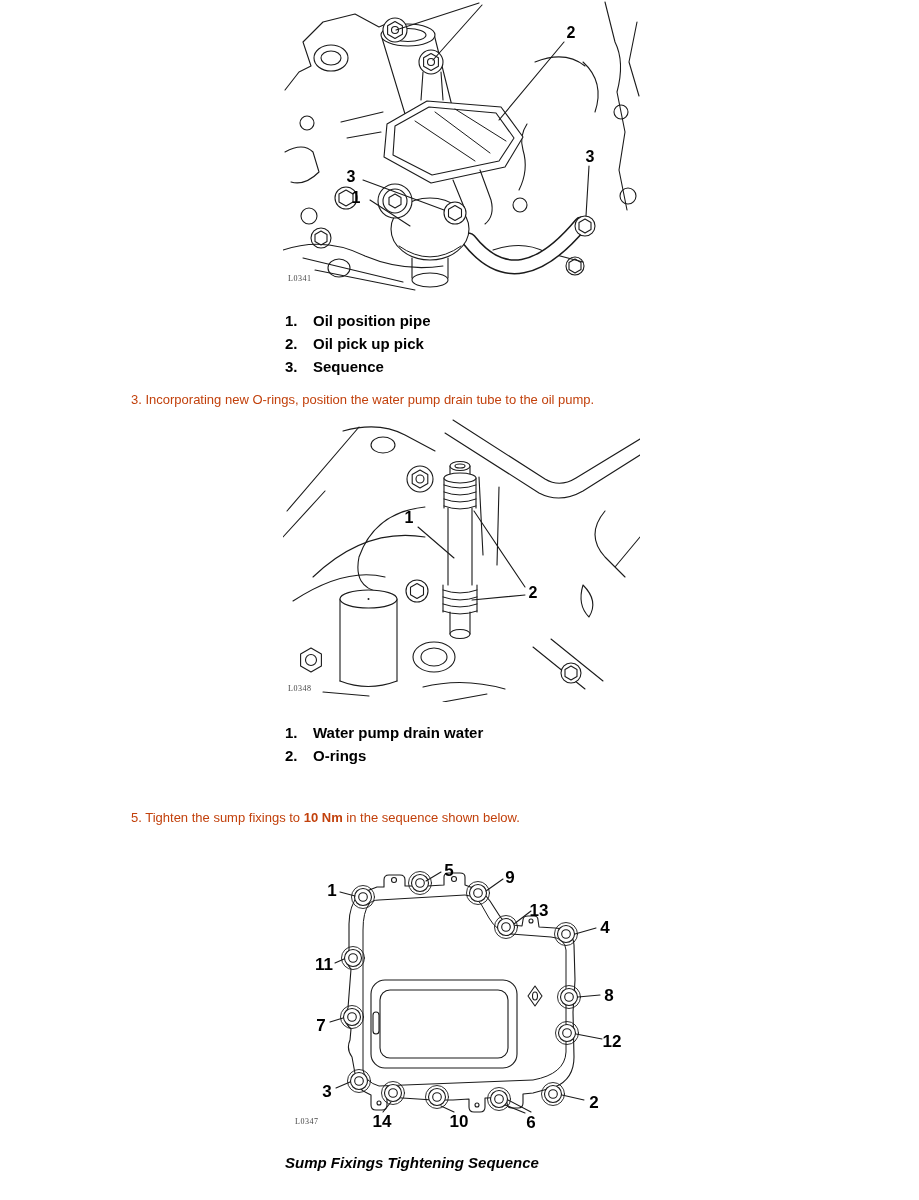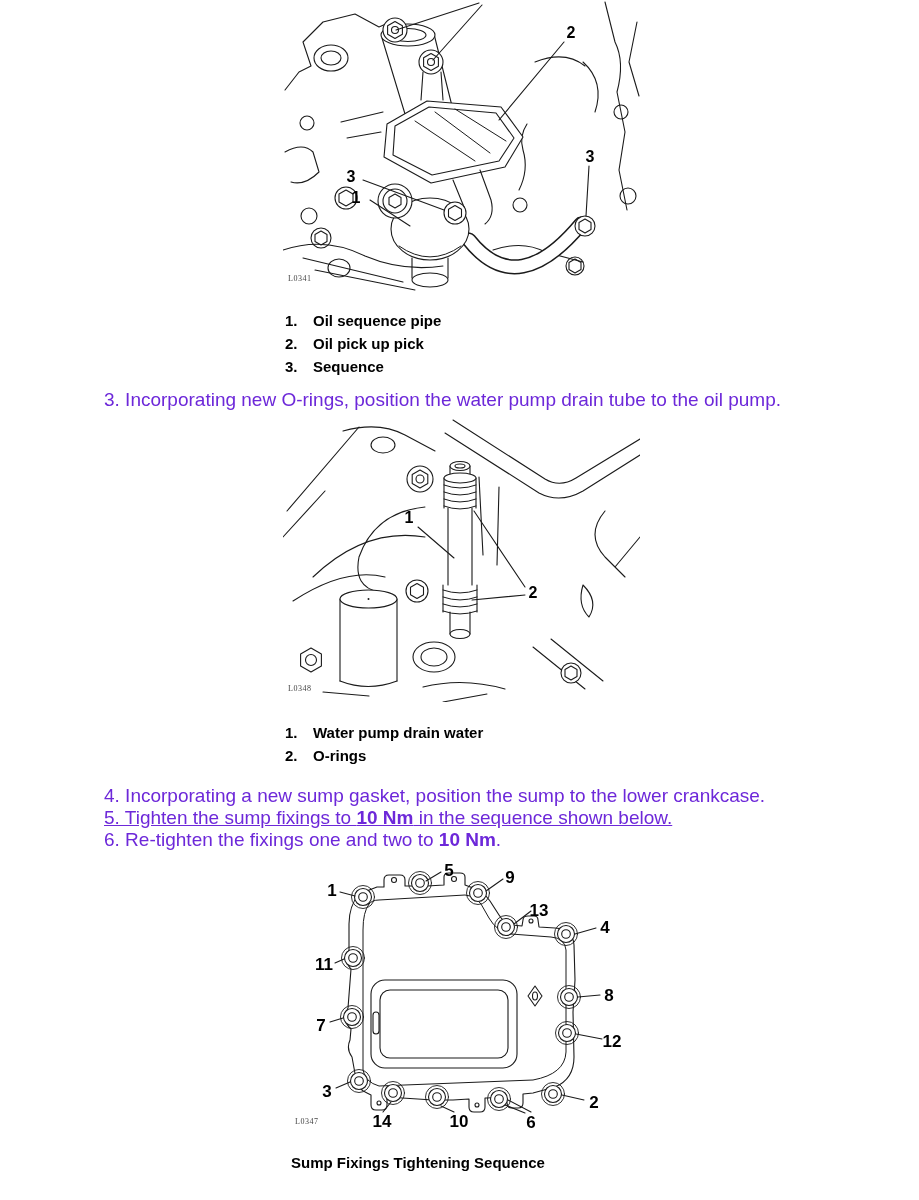--- a/index.html
+++ b/index.html
@@ -4,23 +4,23 @@
 <style>
   html,body { margin:0; padding:0; background:#ffffff; }
   .page {
     position:relative; width:919px; height:1200px; background:#ffffff;
     font-family:"Liberation Sans", sans-serif; color:#000; overflow:hidden;
   }
   .fig { position:absolute; }
   .legend { position:absolute; left:285px; font-size:15px; font-weight:bold; color:#000; }
   .legend-row { display:flex; margin-bottom:8px; line-height:15px; }
   .legend-num { width:28px; flex:0 0 28px; }
-  .step { position:absolute; left:104px; font-size:19px; color:#6d28d9; white-space:nowrap; line-height:17px; }
+  .step { position:absolute; left:131px; font-size:13px; color:#c2410c; white-space:nowrap; line-height:17px; }
   .bold { font-weight:bold; }
-  .figcaption { position:absolute; left:291px; font-size:15px; font-weight:bold; color:#000; }
+  .figcaption { position:absolute; left:285px; font-size:15px; font-weight:bold; color:#000;font-style:italic; }
   .callout { font-family:"Liberation Sans", sans-serif; font-weight:bold; font-size:16px; fill:#000; }
   .callout-lg { font-size:17px; }
   .code { font-family:"Liberation Serif", serif; font-size:8px; fill:#444; letter-spacing:0.5px; }
   svg .ln { stroke:#1b1b1b; fill:none; stroke-width:1.1; stroke-linecap:round; stroke-linejoin:round; }
 </style>
 </head>
 <body>
 
 <div class="page">
 
@@ -106,21 +106,21 @@
     <text class="callout" x="288" y="38" text-anchor="middle">2</text>
     <text class="callout" x="68" y="182" text-anchor="middle">3</text>
     <text class="callout" x="73" y="203" text-anchor="middle">1</text>
     <text class="callout" x="307" y="162" text-anchor="middle">3</text>
     <text class="code" x="5" y="281">L0341</text>
   </svg>
 
   <div class="legend" style="top:313px;">
     <div class="legend-row">
       <span class="legend-num">1.</span>
-      <span>Oil sequence pipe</span>
+      <span>Oil position pipe</span>
     </div>
     <div class="legend-row">
       <span class="legend-num">2.</span>
       <span>Oil pick up pick</span>
     </div>
     <div class="legend-row">
       <span class="legend-num">3.</span>
       <span>Sequence</span>
     </div>
   </div>
@@ -204,26 +204,22 @@
     <div class="legend-row">
       <span class="legend-num">1.</span>
       <span>Water pump drain water</span>
     </div>
     <div class="legend-row">
       <span class="legend-num">2.</span>
       <span>O-rings</span>
     </div>
   </div>
 
-  <div class="step" style="top:787px;">4. Incorporating a new sump gasket, position the sump to the lower crankcase.</div>
-  <div class="step" style="top:809px;text-decoration:underline;">
+  <div class="step" style="top:809px;">
     <span>5. Tighten the sump fixings to </span><span class="bold">10 Nm</span><span> in the sequence shown below.</span>
-  </div>
-  <div class="step" style="top:831px;">
-    <span>6. Re-tighten the fixings one and two to </span><span class="bold">10 Nm</span><span>.</span>
   </div>
 
   <svg class="fig" style="left:283px; top:850px;" width="357" height="290" viewBox="0 0 357 290">
     <g class="ln" stroke-width="1.2">
       <path d="M76,44 L94,37 101,37 101,30 Q101,25 106,25 L117,25 Q122,25 122,30 L122,36 144,36 161,35 161,27 Q161,23 166,23 L177,23 Q182,23 182,27 L182,35 190,38 Q200,41 207,51 L216,65 Q221,73 229,75 L239,76 240,70 Q240,66 245,66 L251,66 Q255,66 255,70 L256,77 272,78 Q290,79 291,95 L292,130 290,162 291,207 Q291,229 272,237 L250,243 240,244 240,253 Q240,258 235,258 L229,258 Q224,258 224,253 L223,246 205,248 202,248 202,257 Q202,262 197,262 L191,262 Q186,262 186,257 L186,249 170,250 150,250 104,247 104,255 Q104,260 99,260 L93,260 Q88,260 88,255 L88,245 84,243 Q74,239 73,229 L69,207 Q63,199 67,190 L68,179 Q58,170 65,158 L67,132 68,119 Q60,110 66,100 L66,74 Q66,56 76,44 Z"></path>
       <path d="M86,54 Q80,62 80,80 L80,220 Q82,232 96,236 L250,230 Q282,224 283,202 L283,100 Q282,88 268,87 L228,84 Q214,82 206,68 L198,54 Q192,46 182,45 L96,50 Q89,50 86,54 Z" stroke-width="1"></path>
       <circle cx="111" cy="30" r="2.5"></circle>
         <circle cx="171" cy="29" r="2.5"></circle>
         <circle cx="248" cy="71" r="2"></circle>
       <circle cx="96" cy="253" r="2"></circle>

